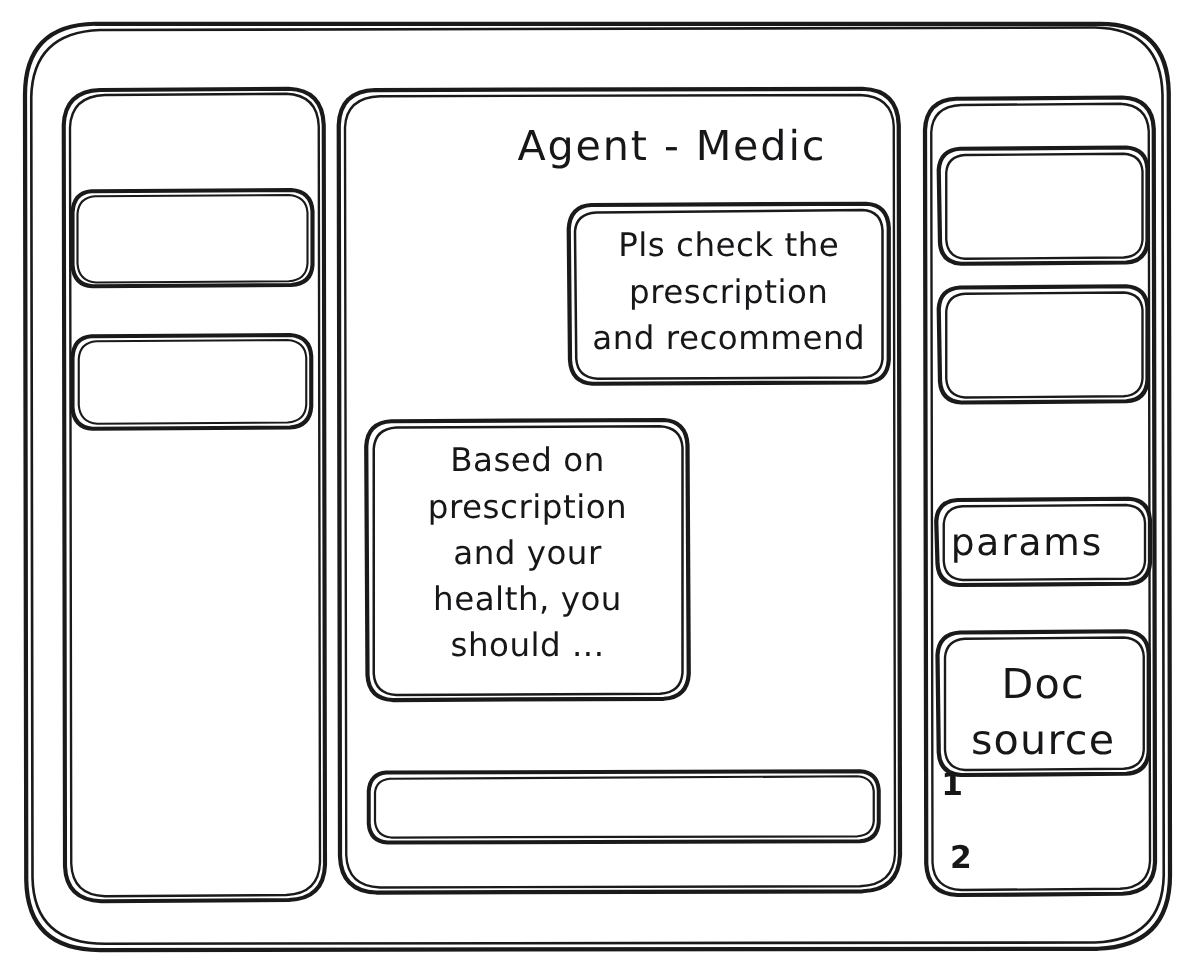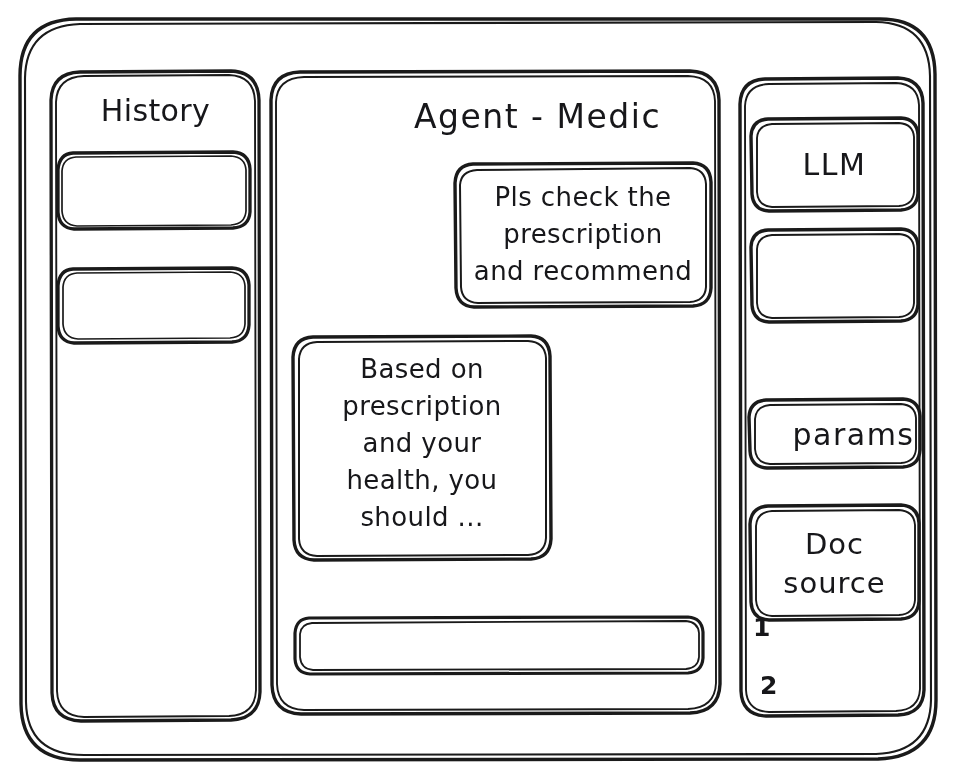--- a/index.html
+++ b/index.html
@@ -63,21 +63,21 @@
   }
   .bubble-text {
     font-size: 26px;
     line-height: 1.42;
   }
   .btn-text {
     font-size: 30px;
     letter-spacing: 1.5px;
   }
   .btn-text-2 {
-    font-size: 29px;
+    font-size: 33px;
     line-height: 1.35;
     letter-spacing: 1px;
   }
   .list-num {
     font-size: 25px;
     font-weight: 600;
     text-align: left;
   }
 
   .hit {
@@ -152,21 +152,20 @@
       <path stroke-width="1.9" d="M 770 405 L 901 404 Q 915 405 916 418 L 916 449 Q 915 462 901 463 L 770 464 Q 756 463 755 449 L 755 419 Q 756 406 770 405"></path>
     </g>
 
     <g>
       <path stroke-width="3.4" d="M 768 506 L 901 505 Q 918 506 919 523 L 919 601 Q 918 618 901 619 L 769 620 Q 752 619 751 602 L 750 524 Q 751 507 768 506 Z"></path>
       <path stroke-width="1.9" d="M 772 511 L 899 510 Q 914 511 915 525 L 915 600 Q 914 614 899 615 L 772 616 Q 757 615 756 600 L 756 526 Q 757 512 772 511"></path>
     </g>
 
   </svg>
 
-  <div class="lbl panel-title" style="left:51px; top:92px; width:209px;">History</div>
 
   <div class="hit" style="left:58px; top:152px; width:192px; height:77px;">
     <div class="lbl" style="left:0; top:26px; width:192px; font-size:20px;"></div>
   </div>
 
   <div class="hit" style="left:58px; top:268px; width:191px; height:75px;">
     <div class="lbl" style="left:0; top:25px; width:191px; font-size:20px;"></div>
   </div>
 
   <div class="lbl center-title" style="left:271px; top:96px; width:449px;">Agent - Medic</div>
@@ -182,26 +181,23 @@
 prescription
 and your
 health, you
 should ...</div>
   </div>
 
   <div class="hit" style="left:295px; top:617px; width:408px; height:57px;">
     <div class="lbl" style="left:14px; top:16px; width:380px; text-align:left; font-size:22px;"></div>
   </div>
 
-  <div class="hit" style="left:751px; top:118px; width:167px; height:93px;">
-    <div class="lbl btn-text" style="left:0; top:28px; width:167px;">LLM</div>
-  </div>
-
-
-  <div class="hit" style="left:768px; top:399px; width:171px; height:69px;">
+
+
+  <div class="hit" style="left:736px; top:399px; width:171px; height:69px;">
     <div class="lbl btn-text" style="left:0; top:17px; width:171px;">params</div>
   </div>
 
   <div class="hit" style="left:750px; top:505px; width:169px; height:115px;">
     <div class="lbl btn-text-2" style="left:0; top:20px; width:169px;">Doc
 source</div>
   </div>
 
   <div class="lbl list-num" style="left:753px; top:612px; width:40px;">1</div>
 

